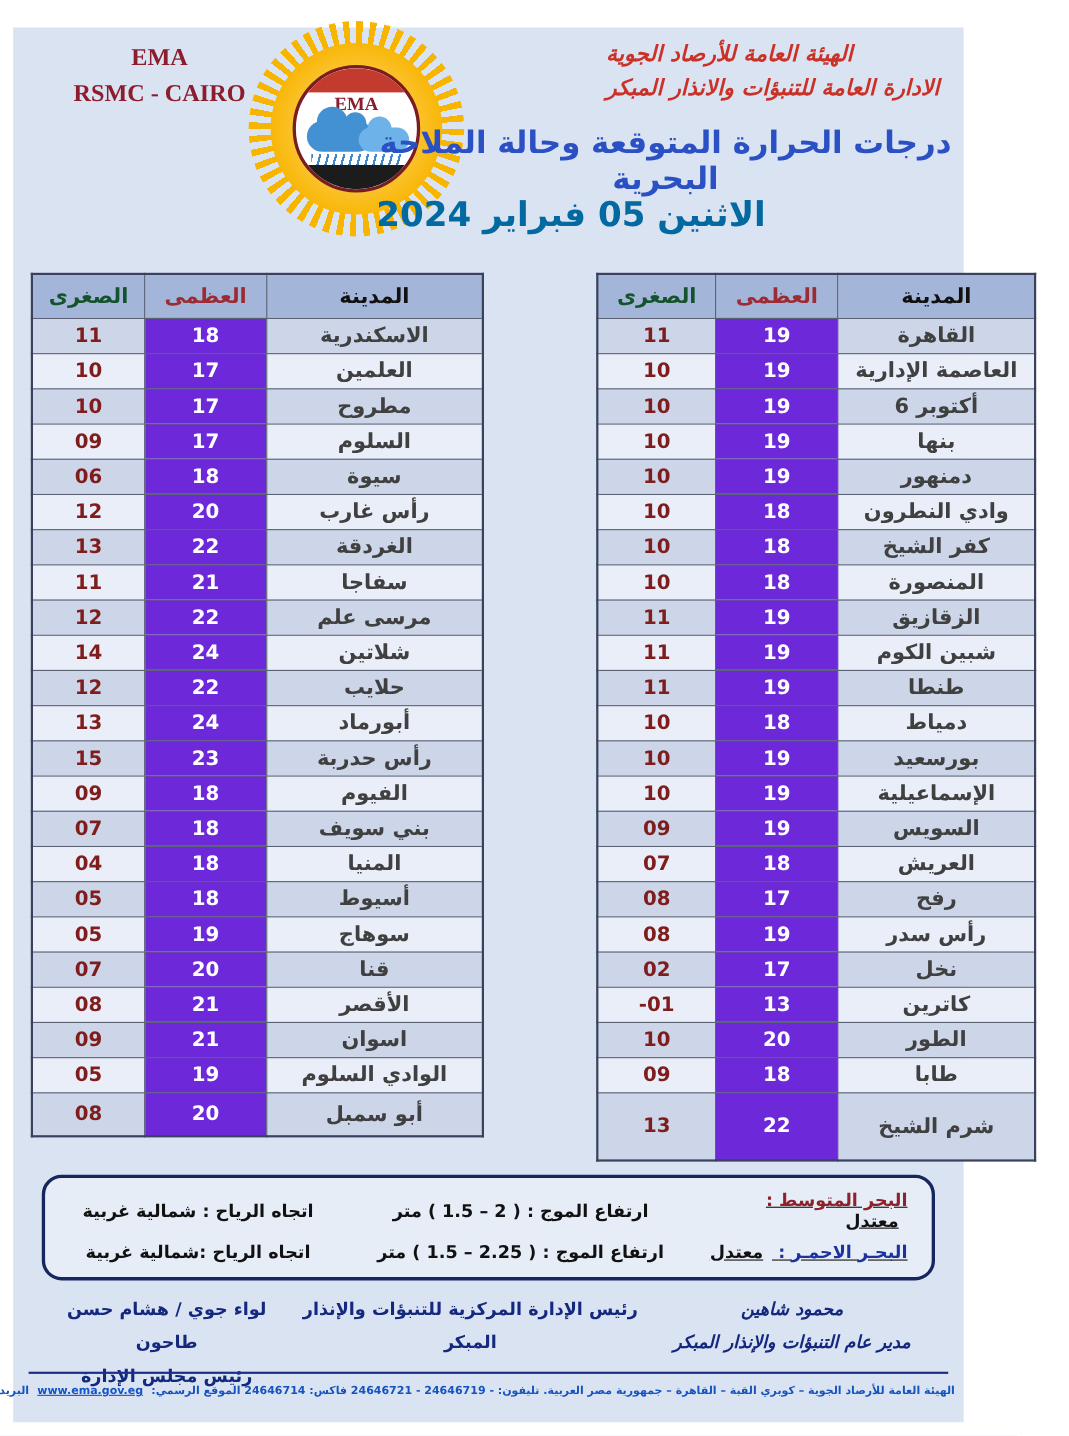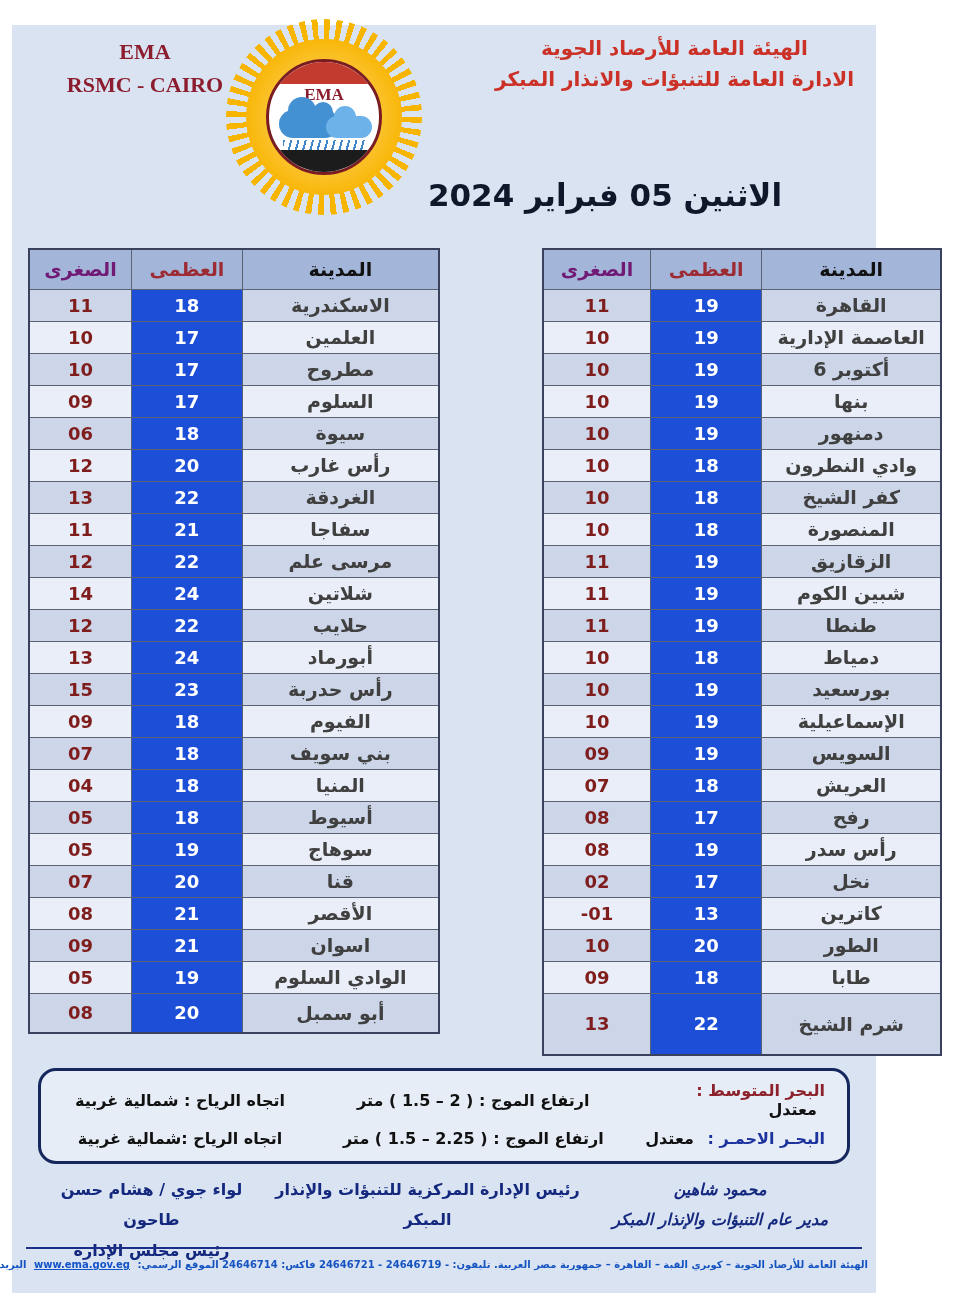--- a/index.html
+++ b/index.html
@@ -3,26 +3,26 @@
 <meta charset="utf-8">
 <style>
   * { margin:0; padding:0; box-sizing:border-box; }
   html,body { width:972px; height:1305px; background:#ffffff; font-family:"DejaVu Sans", sans-serif; }
   .page { position:absolute; left:12px; top:25px; width:864px; height:1268px; background:#d9e3f2; }
 
   
   .ema-block { position:absolute; left:38px; top:10px; width:190px; text-align:center;
                font-family:"Liberation Serif", serif; font-weight:bold; font-size:22px;
                color:#8b1d2e; line-height:1.5; }
-  .org-block { position:absolute; right:22px; top:8px; text-align:center;
-               font-weight:bold; font-size:20px; color:#cb3126; line-height:1.55; }
+  .org-block { position:absolute; right:22px; top:8px; text-align:left;
+               font-weight:bold; font-size:20px; color:#cb3126; line-height:1.55;font-style:italic; }
   .main-title { position:absolute; left:330px; right:8px; top:88px; text-align:center;
                 direction:rtl; font-weight:bold; font-size:28px; color:#2b50c4; }
-  .main-date { position:absolute; left:330px; right:8px; top:152px; text-align:center;
-               direction:rtl; font-weight:bold; font-size:31px; color:#0f172a; }
+  .main-date { position:absolute; left:330px; right:8px; top:152px; text-align:left;
+               direction:rtl; font-weight:bold; font-size:31px; color:#0369a1; }
 
   
   .logo { position:absolute; left:214px; top:-6px; width:196px; height:196px; }
   .rays { position:absolute; inset:0; border-radius:50%;
           background:repeating-conic-gradient(#f7b500 0deg 3.6deg, rgba(247,181,0,0) 3.6deg 7.5deg); }
   .sun-core { position:absolute; inset:20px; border-radius:50%;
               background:radial-gradient(circle, #ffe08a 0%, #f8b400 75%); }
   .emblem { position:absolute; inset:40px; border-radius:50%; overflow:hidden;
             background:#ffffff; border:3px solid #7a1d22; }
   .flag-red   { position:absolute; top:0; left:0; right:0; height:20%; background:#c23b2e; }
@@ -39,40 +39,40 @@
           background:repeating-linear-gradient(105deg, #3f86c8 0 2px, rgba(0,0,0,0) 2px 7px); }
 
   
   .temp-table { position:absolute; border-collapse:collapse; direction:rtl;
                 border:2px solid #39415c; table-layout:fixed; }
   .temp-table td, .temp-table th { border:1px solid #5a6274; direction:ltr;
                 text-align:center; vertical-align:middle; font-weight:bold; }
   .temp-table th { background:#a3b5d8; height:40px; font-size:19px; }
   th.col-city { color:#111111; }
   th.col-max  { color:#9c2b33; }
-  th.col-min  { color:#701a75; }
+  th.col-min  { color:#14532d; }
   .temp-table tbody tr { height:32px; }
   .temp-table tbody tr:nth-child(odd)  { background:#ccd6e8; }
   .temp-table tbody tr:nth-child(even) { background:#e9eef8; }
   td.col-city { font-size:19px; color:#404040; }
-  td.col-max  { background:#1d4ed8; color:#ffffff; font-size:18px; }
+  td.col-max  { background:#6d28d9; color:#ffffff; font-size:18px; }
   td.col-min  { color:#7f1d1d; font-size:18px; }
   #table-left  { left:16px;  top:223px; width:412px; }
   #table-right { left:530px; top:223px; width:400px; }
   #table-left  col.c-city { width:48%; } #table-left  col.c-max { width:27%; } #table-left  col.c-min { width:25%; }
   #table-right col.c-city { width:45%; } #table-right col.c-max { width:28%; } #table-right col.c-min { width:27%; }
   #table-left  tbody tr:last-child { height:40px; }
   #table-right tbody tr:last-child { height:62px; }
 
   
   .marine-box { position:absolute; left:26px; right:26px; top:1043px; height:96px;
                 background:#e7edf7; border:3px solid #16275e; border-radius:18px;
                 direction:rtl; padding:10px 14px 6px 10px; }
   .marine-row { display:flex; align-items:center; height:38px; font-weight:bold; font-size:16px; color:#111; }
-  .m-sea  { width:25%; text-align:right; padding-right:8px; }
+  .m-sea  { width:25%; text-align:right; padding-right:8px;text-decoration:underline; }
   .m-wave { width:42%; text-align:center; }
   .m-wind { width:33%; text-align:center; }
   .marine-row:nth-child(1) .sea-label { color:#8e222c; }
   .marine-row:nth-child(2) .sea-label { color:#1c339e; }
   .m-state { color:#111; padding-right:8px; }
   .wave-range { direction:ltr; unicode-bidi:isolate; }
 
   
   .signatures { position:absolute; left:20px; right:20px; top:1150px; display:flex;
                 direction:rtl; text-align:center; color:#14287e; font-weight:bold; font-size:16px; }
@@ -107,20 +107,21 @@
       <div class="rain"></div>
       <div class="flag-black"></div>
     </div>
   </div>
 
   <div class="org-block">
     <div>الهيئة العامة للأرصاد الجوية</div>
     <div>الادارة العامة للتنبؤات والانذار المبكر</div>
   </div>
 
+  <div class="main-title">درجات الحرارة المتوقعة وحالة الملاحة البحرية</div>
   <div class="main-date">الاثنين 05 فبراير 2024</div>
 
   <table class="temp-table" id="table-left">
     <colgroup>
         <col class="c-city">
         <col class="c-max">
         <col class="c-min">
       </colgroup>
     <thead>
       <tr>

